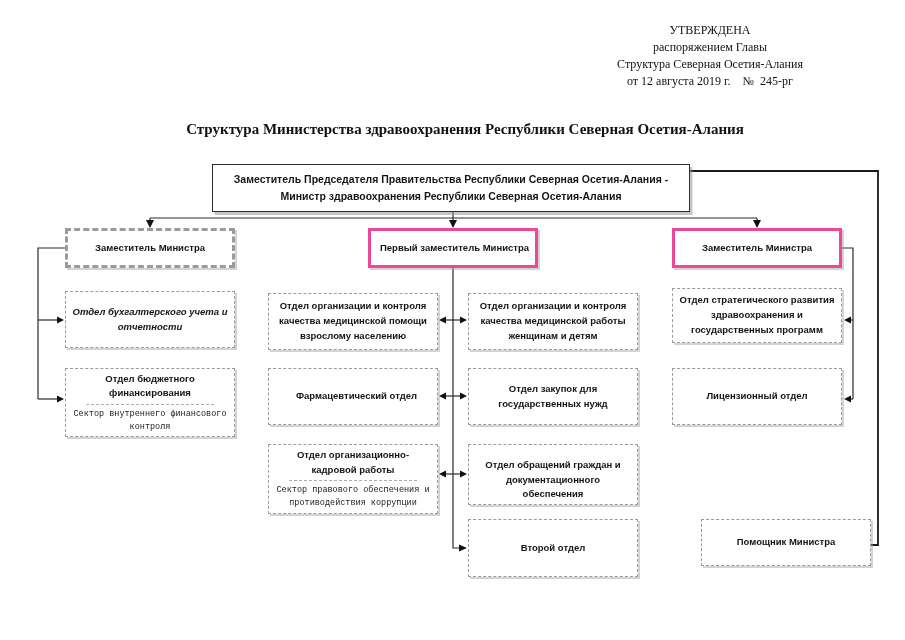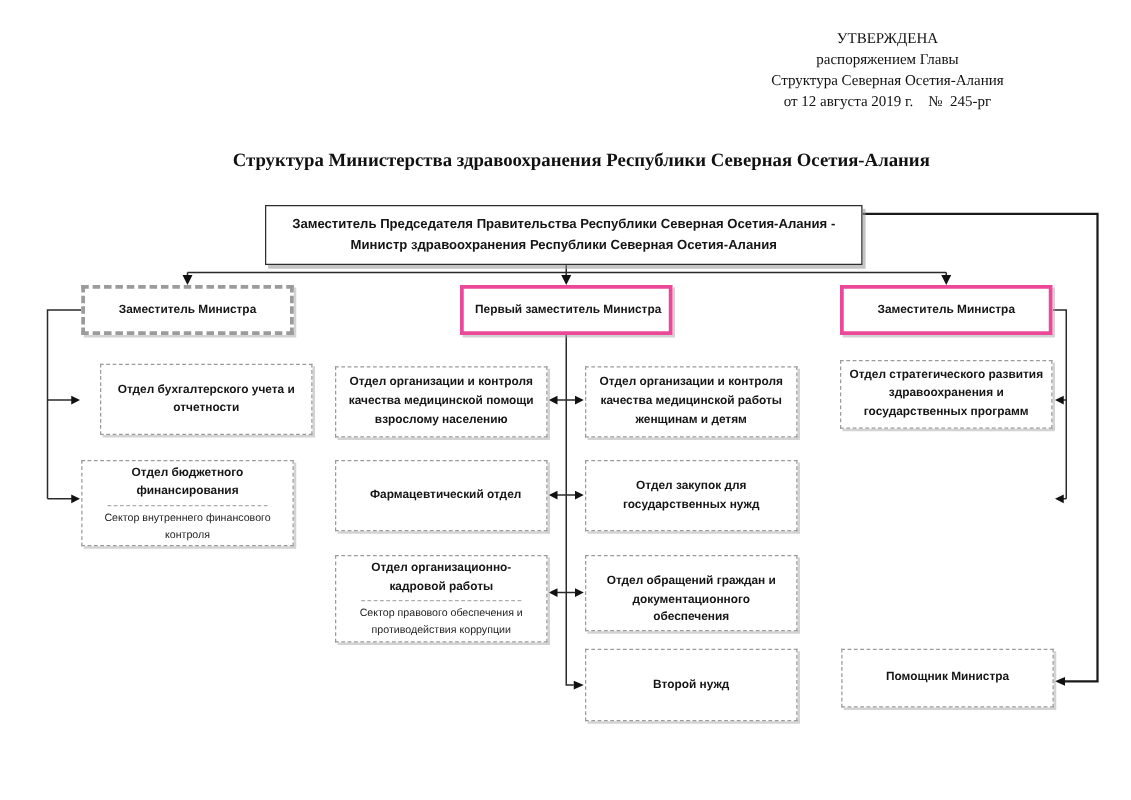--- a/index.html
+++ b/index.html
@@ -31,38 +31,38 @@
     text-align:center; padding:2px 6px;
     font-weight:bold; font-size:9.5px; line-height:1.55; color:#151515;
   }
   .box--head {
     border:1.5px solid #2e2e2e; font-size:10.5px; line-height:1.6;
     box-shadow:2.5px 3px 0 rgba(150,150,150,.55);
   }
   .box--l2 { border:3px solid #ec4899; }
   .box--l2.dashed { border-style:dashed; border-color:#9b9b9b; }
   .divider { width:82%; border-top:1px dashed #adadad; margin:3px auto 3px; }
-  .sector { font-weight:normal; font-size:8.5px; line-height:1.5; color:#222; }
+  .sector { font-weight:normal; font-size:8.5px; line-height:1.5; color:#222;font-family:Liberation Mono, monospace; }
   
   #b-head        { left:212px; top:164px; width:478px; height:48px; }
   #b-dep-left    { left:65px;  top:228px; width:170px; height:40px; }
   #b-first-dep   { left:368px; top:228px; width:170px; height:40px;align-items:flex-end; }
   #b-dep-right   { left:672px; top:228px; width:170px; height:40px; }
-  #b-accounting  { left:80px;  top:291px; width:170px; height:57px; }
+  #b-accounting  { left:65px;  top:291px; width:170px; height:57px;font-style:italic; }
   #b-budget      { left:65px;  top:368px; width:170px; height:69px; }
   #b-qual-adults { left:268px; top:293px; width:170px; height:57px; }
   #b-pharmacy    { left:268px; top:368px; width:170px; height:57px;padding-left:13px; }
   #b-org-hr      { left:268px; top:444px; width:170px; height:70px; }
   #b-qual-women  { left:468px; top:293px; width:170px; height:57px; }
   #b-procurement { left:468px; top:368px; width:170px; height:57px; }
   #b-citizens    { left:468px; top:444px; width:170px; height:61px;justify-content:flex-end; }
   #b-second      { left:468px; top:519px; width:170px; height:58px; }
   #b-strategic   { left:672px; top:288px; width:170px; height:55px; }
   #b-license     { left:672px; top:368px; width:170px; height:57px; }
-  #b-assistant   { left:673px; top:519px; width:170px; height:47px; }
+  #b-assistant   { left:701px; top:519px; width:170px; height:47px; }
 </style>
 </head>
 <body>
 
 <div class="page">
 
   <div class="approval">
     <div>УТВЕРЖДЕНА</div>
     <div>распоряжением Главы</div>
     <div>Структура Северная Осетия-Алания</div>
@@ -148,23 +148,26 @@
   <div class="box" id="b-qual-women">
     <div>Отдел организации и контроля качества медицинской работы женщинам и детям</div>
   </div>
   <div class="box" id="b-procurement">
     <div>Отдел закупок для государственных нужд</div>
   </div>
   <div class="box" id="b-citizens">
     <div>Отдел обращений граждан и документационного обеспечения</div>
   </div>
   <div class="box" id="b-second">
-    <div>Второй нужд</div>
+    <div>Второй отдел</div>
   </div>
 
   <div class="box" id="b-strategic">
     <div>Отдел стратегического развития здравоохранения и государственных программ</div>
+  </div>
+  <div class="box" id="b-license">
+    <div>Лицензионный отдел</div>
   </div>
   <div class="box" id="b-assistant">
     <div>Помощник Министра</div>
   </div>
 
 </div>
 
 </body></html>

